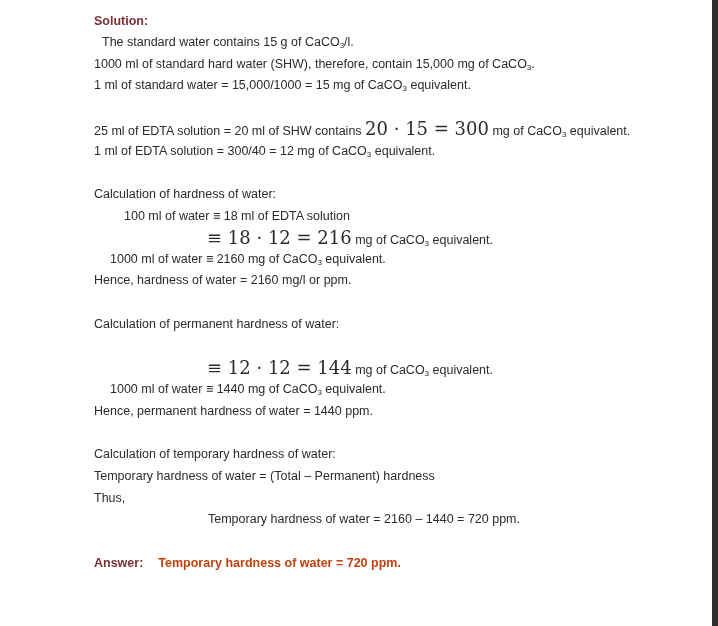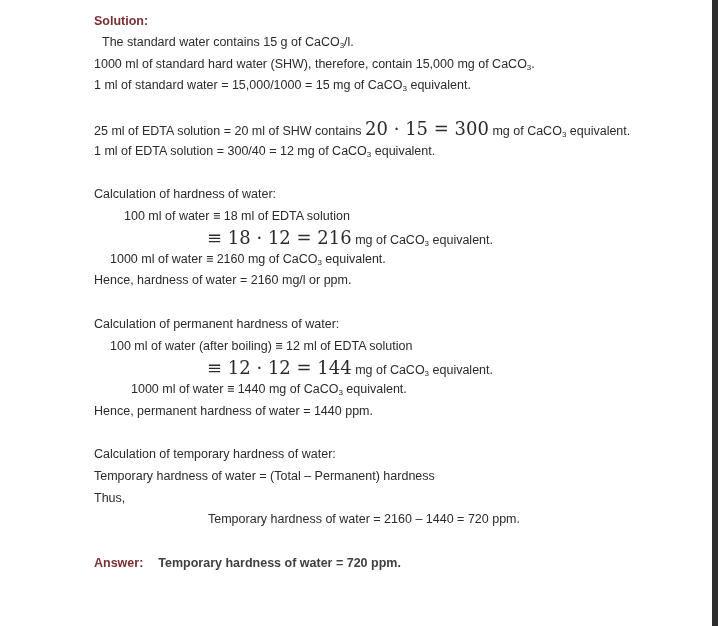--- a/index.html
+++ b/index.html
@@ -43,21 +43,21 @@
       color: #7a2f33;
       font-weight: bold;
     }
     .math {
       font-family: "DejaVu Serif", "Liberation Serif", serif;
       font-size: 18px;
       text-align: right;
     }
     .bold {
       font-weight: bold;
-      color: #404040;
+      color: #c2410c;
     }
     sub {
       font-size: 8px;
       vertical-align: -2px;
       line-height: 0;
     }
   </style>
 </head>
 <body>
 
@@ -80,25 +80,24 @@
   <div class="line" style="left:110px; top:208px;margin-left:14px;">100 ml of water ≡ 18 ml of EDTA solution</div>
 
   <div class="line" style="left:207px; top:230px;"><span class="math">≡ </span><span class="math">18 · 12 = 216</span><span> mg of CaCO</span><sub>3</sub><span> equivalent.</span></div>
 
   <div class="line" style="left:110px; top:251px;"><span>1000 ml of water ≡ 2160 mg of CaCO</span><sub>3</sub><span> equivalent.</span></div>
 
   <div class="line" style="left:94px; top:272px;">Hence, hardness of water = 2160 mg/l or ppm.</div>
 
   <div class="line" style="left:94px; top:316px;">Calculation of permanent hardness of water:</div>
 
-  <div class="line" style="left:110px; top:338px;">100 ml of water (after boiling) ≡ 12 ml of EDTA solution</div>
 
   <div class="line" style="left:207px; top:360px;"><span class="math">≡ </span><span class="math">12 · 12 = 144</span><span> mg of CaCO</span><sub>3</sub><span> equivalent.</span></div>
 
-  <div class="line" style="left:110px; top:381px;margin-left:21px;"><span>1000 ml of water ≡ 1440 mg of CaCO</span><sub>3</sub><span> equivalent.</span></div>
+  <div class="line" style="left:110px; top:381px;"><span>1000 ml of water ≡ 1440 mg of CaCO</span><sub>3</sub><span> equivalent.</span></div>
 
   <div class="line" style="left:94px; top:403px;">Hence, permanent hardness of water = 1440 ppm.</div>
 
   <div class="line" style="left:94px; top:468px;">Temporary hardness of water = (Total – Permanent) hardness</div>
 
   <div class="line" style="left:94px; top:446px;">Calculation of temporary hardness of water:</div>
 
   <div class="line" style="left:94px; top:490px;">Thus,</div>
 
   <div class="line" style="left:208px; top:511px;">Temporary hardness of water = 2160 – 1440 = 720 ppm.</div>

